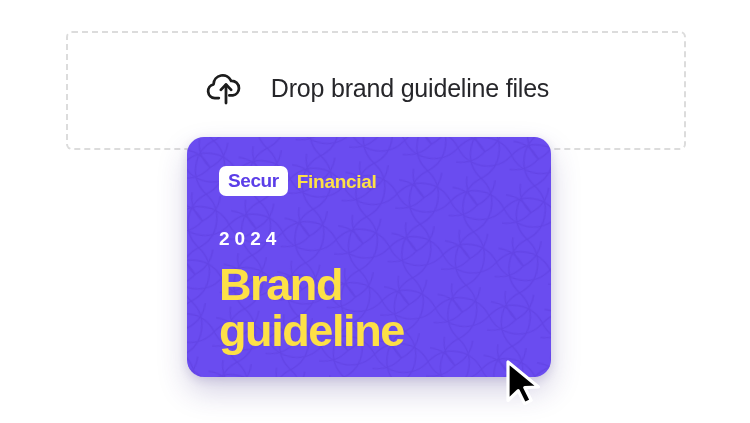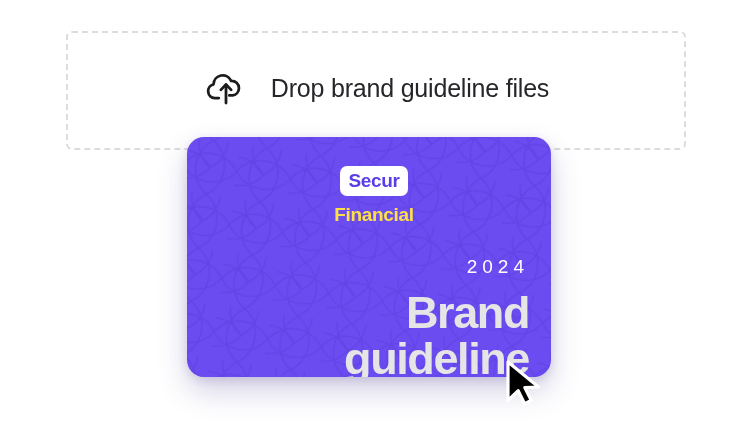--- a/index.html
+++ b/index.html
@@ -15,21 +15,20 @@
     font-family: "Liberation Sans", sans-serif;
     position: relative;
   }
 
   #stage {
     position: relative;
     width: 750px;
     height: 423px;
     background: #ffffff;
     overflow: hidden;
-    text-align: right;
   }
 
   
   .dropzone {
     position: absolute;
     left: 66px;
     top: 31px;
     width: 620px;
     height: 119px;
     border: 2px dashed #dcdcdc;
@@ -94,21 +93,20 @@
     left: 32px;
     top: 29px;
     right: 22px;
   }
 
   
   .logo-lockup {
     display: flex;
     align-items: center;
     gap: 9px;
-    flex-direction: column;
   }
 
   .logo-badge {
     background: #ffffff;
     border-radius: 7px;
     padding: 5px 9px 6px 9px;
     line-height: 1;
   }
 
   .logo-badge-text {
@@ -124,31 +122,31 @@
     font-size: 19px;
     font-weight: 700;
     color: #fde047;
     letter-spacing: -0.3px;
     line-height: 1;
   }
 
   .card-year {
     margin-top: 33px;
     font-size: 19px;
-    font-weight: 400;
+    font-weight: 700;
     color: #ffffff;
     letter-spacing: 5px;
     line-height: 1;
   }
 
   .card-title {
     margin-top: 14px;
     font-size: 45px;
     font-weight: 700;
-    color: #e5e5e5;
+    color: #fde047;
     line-height: 1.02;
     letter-spacing: -1.4px;
   }
 
   .card-title-line { display: block; }
 
   
   .cursor {
     position: absolute;
     left: 504px;

